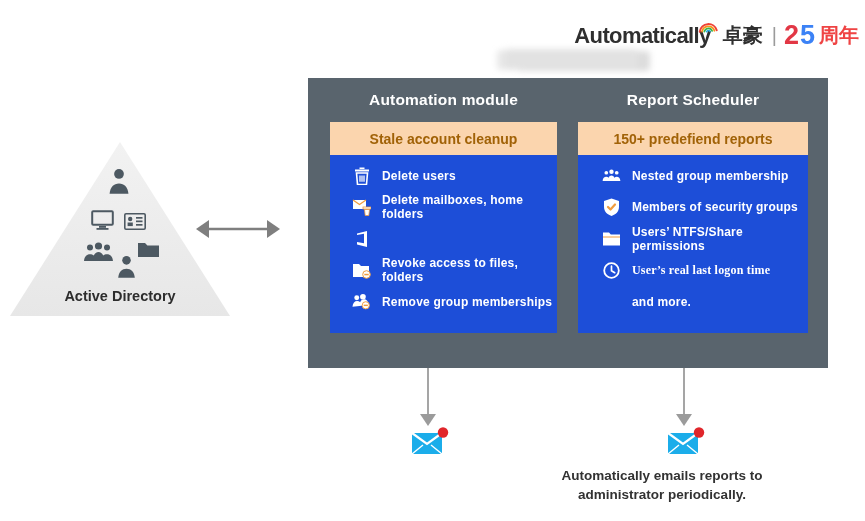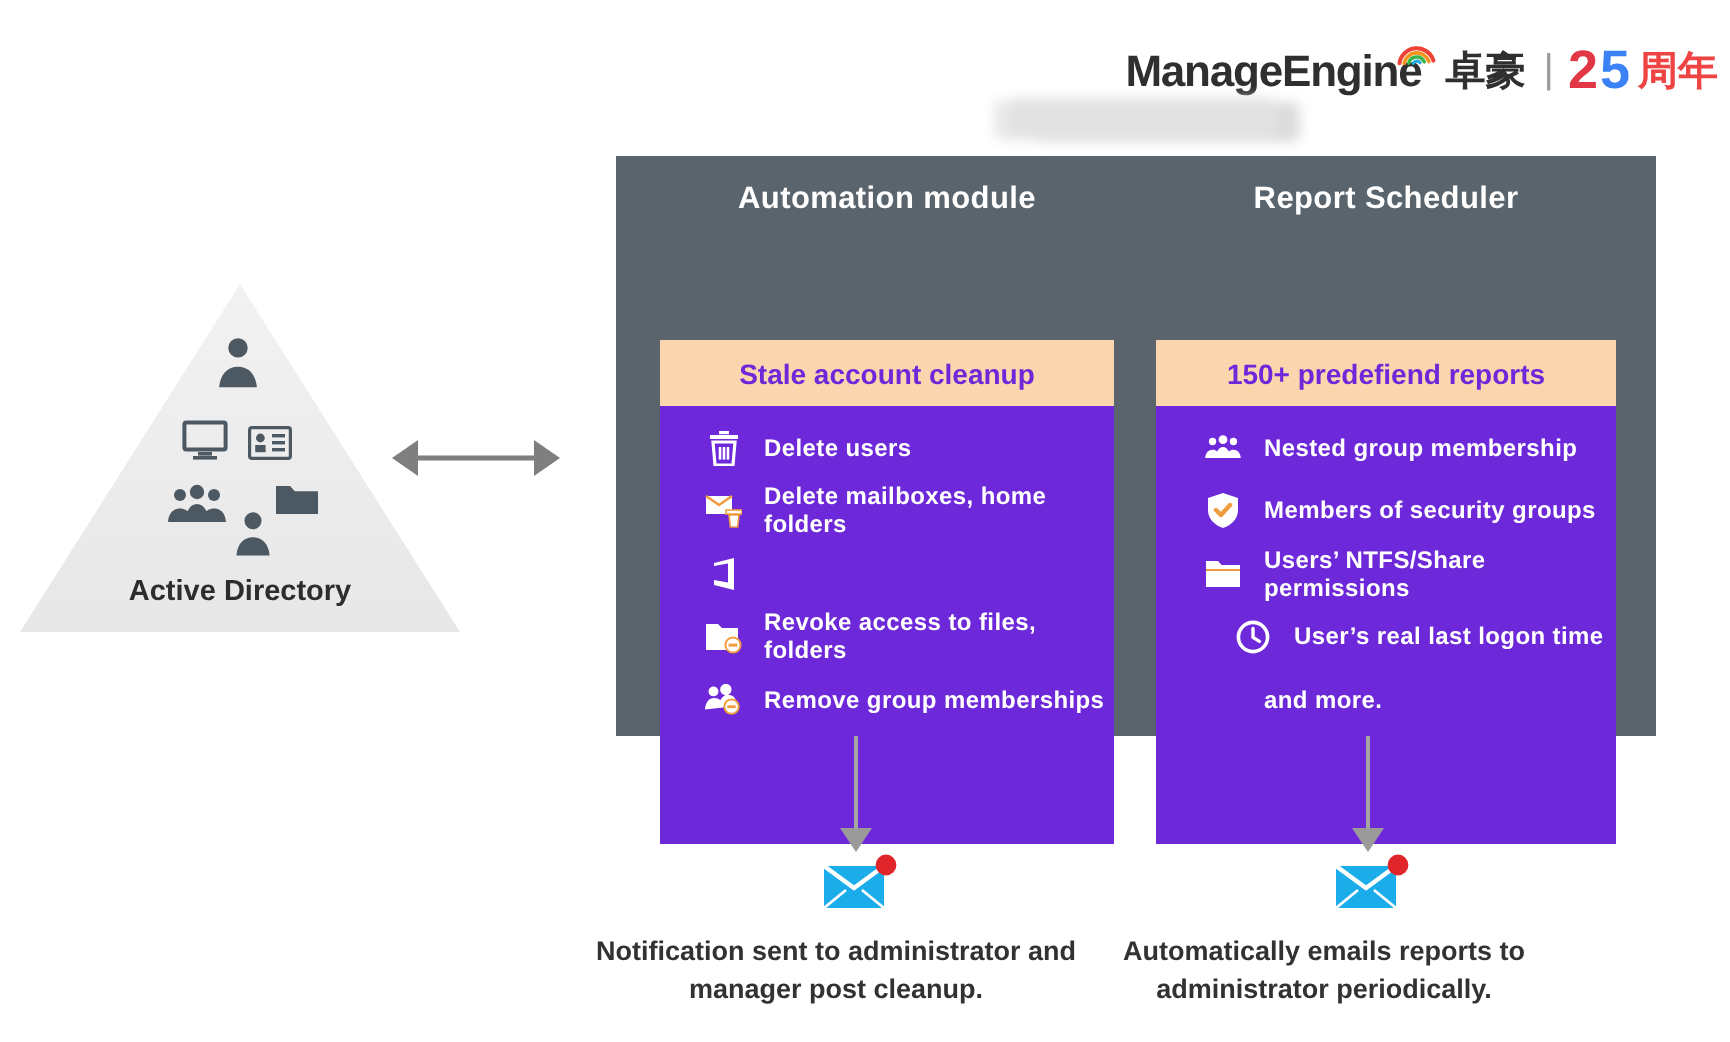--- a/index.html
+++ b/index.html
@@ -33,22 +33,22 @@
   
   .panel { position:absolute; left:308px; top:78px; width:520px; height:290px; background:#59646d; }
   .col-title { position:absolute; top:13px; text-align:center; color:#fff;
                font-size:15.5px; font-weight:bold; letter-spacing:0.2px; }
   .col-title.c1 { left:22px;  width:227px; }
   .col-title.c2 { left:270px; width:230px; }
   .colbox { position:absolute; top:44px; }
   .colbox.c1 { left:22px;  width:227px; }
   .colbox.c2 { left:270px; width:230px; }
   .colhead { height:33px; background:#fbd5ae; display:flex; align-items:center; justify-content:center;
-             color:#6d28d9; font-size:14px; font-weight:bold;margin-top:48px; }
-  .colbody { background:#6d28d9; height:219px; padding-top:5px; }
+             color:#a16207; font-size:14px; font-weight:bold; }
+  .colbody { background:#1d4ed8; height:178px; padding-top:5px; }
   .item { display:flex; align-items:center; height:31.5px; padding-left:22px; }
   .item .ic { width:19px; height:19px; display:flex; align-items:center; justify-content:center; flex:none; }
   .item .lbl { color:#fff; font-size:12px; font-weight:bold; margin-left:11px; letter-spacing:0.2px; }
 
   
   .v-arrow { position:absolute; width:16px; }
   .v-arrow .shaft { display:block; width:2px; height:46px; background:#a5a5a5; margin:0 auto; }
   .v-arrow .head { display:block; width:0; height:0; margin:0 auto;
                    border-left:8px solid transparent; border-right:8px solid transparent;
                    border-top:12px solid #9b9b9b; }
@@ -69,21 +69,21 @@
   
   .watermark { position:absolute; left:686px; top:482px; font-size:19px; color:#c6c6c6;
                letter-spacing:1px; font-weight:normal; opacity:0.85; white-space:nowrap;margin-top:44px; }
 </style>
 </head>
 <body>
 
 <div class="stage">
 
   <div class="logo">
-    <span class="brand">ManageEngine</span>
+    <span class="brand">Automatically</span>
     <svg class="swoosh" viewBox="0 0 24 24">
       <path d="M3 16 A 9.5 9.5 0 0 1 21.5 14.5" fill="none" stroke="#ef4136" stroke-width="2.2" stroke-linecap="round"></path>
       <path d="M5.5 16 A 7 7 0 0 1 19 15" fill="none" stroke="#f7941e" stroke-width="2" stroke-linecap="round"></path>
       <path d="M8 16 A 4.5 4.5 0 0 1 16.5 15.2" fill="none" stroke="#39b54a" stroke-width="1.9" stroke-linecap="round"></path>
       <path d="M10.5 16 A 2.2 2.2 0 0 1 14.2 15.6" fill="none" stroke="#27aae1" stroke-width="1.8" stroke-linecap="round"></path>
     </svg>
     <span class="cn">卓豪</span>
     <span class="sep">|</span>
     <span class="num">25</span>
     <span class="suffix">周年</span>
@@ -219,21 +219,21 @@
         </div>
         <div class="item" style="padding-left:24px;">
           <span class="ic">
             <svg width="19" height="16" viewBox="0 0 19 16">
                 <path d="M1 1.5h6l1.8 2H18v11H1z" fill="#fff"></path>
                 <path d="M1 6h17" stroke="#f09c3e" stroke-width="1"></path>
               </svg>
           </span>
           <span class="lbl">Users’ NTFS/Share permissions</span>
         </div>
-        <div class="item" style="padding-left:39px;">
+        <div class="item" style="padding-left:24px;font-family:Liberation Serif, serif;">
           <span class="ic">
             <svg width="17" height="17" viewBox="0 0 17 17">
                 <circle cx="8.5" cy="8.5" r="7.3" fill="none" stroke="#fff" stroke-width="1.8"></circle>
                 <path d="M8.5 4.2v4.5l3.2 2" fill="none" stroke="#fff" stroke-width="1.7" stroke-linecap="round"></path>
               </svg>
           </span>
           <span class="lbl">User’s real last logon time</span>
         </div>
         <div class="item" style="padding-left:24px;">
           <span class="ic"></span>
@@ -258,24 +258,20 @@
     <path d="M2 26l11-9M32 26l-11-9" stroke="#fff" stroke-width="1.4"></path>
     <circle cx="33" cy="4.5" r="5.2" fill="#e0262b"></circle>
   </svg>
   <svg class="mail m2" viewBox="0 0 38 28" style="overflow:visible">
     <rect x="2" y="5" width="30" height="21" rx="1.5" fill="#1badea"></rect>
     <path d="M2 5l15 11L32 5" fill="none" stroke="#fff" stroke-width="2.2"></path>
     <path d="M2 26l11-9M32 26l-11-9" stroke="#fff" stroke-width="1.4"></path>
     <circle cx="33" cy="4.5" r="5.2" fill="#e0262b"></circle>
   </svg>
 
-  <div class="caption cap1">
-    <div>Notification sent to administrator and</div>
-    <div>manager post cleanup.</div>
-  </div>
   <div class="caption cap2">
     <div>Automatically emails reports to</div>
     <div>administrator periodically.</div>
   </div>
 
   <span class="watermark">@稀土掘金技术社区</span>
 
 </div>
 
 </body></html>

